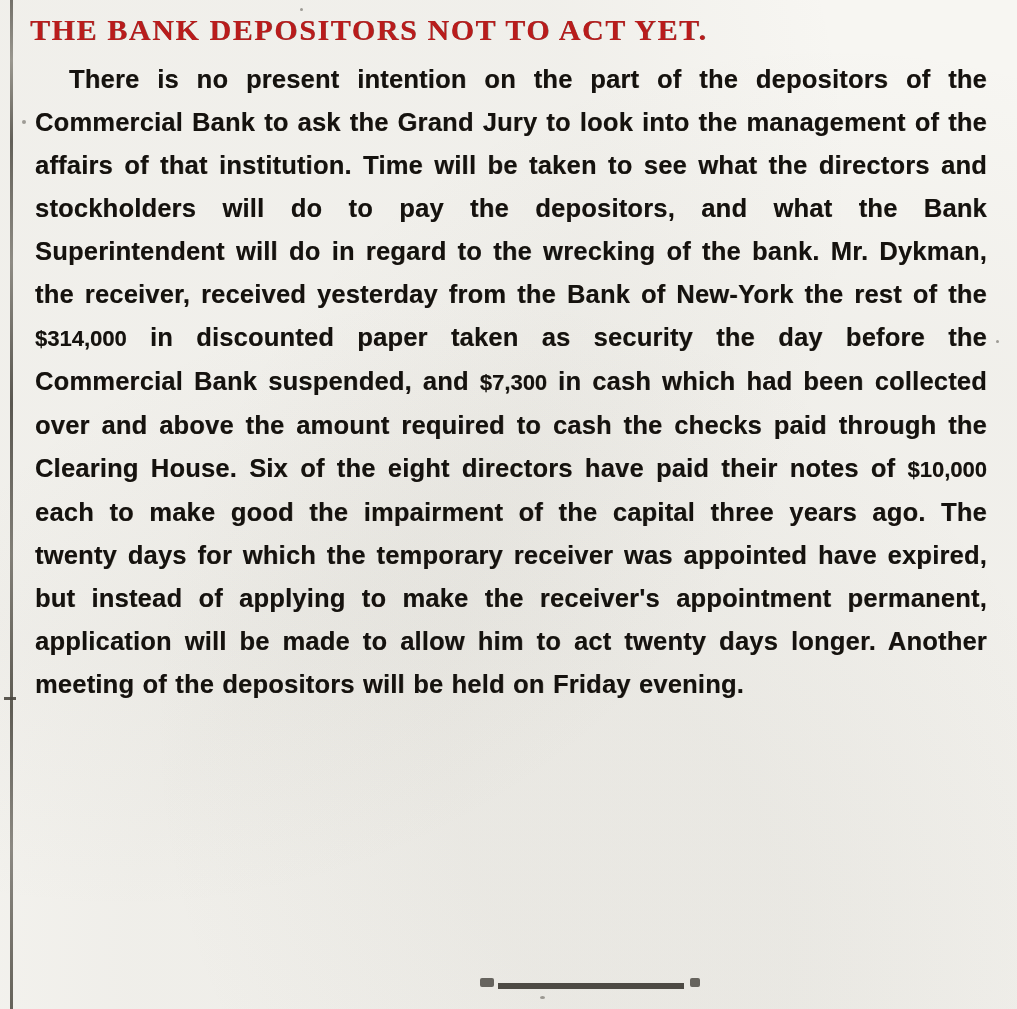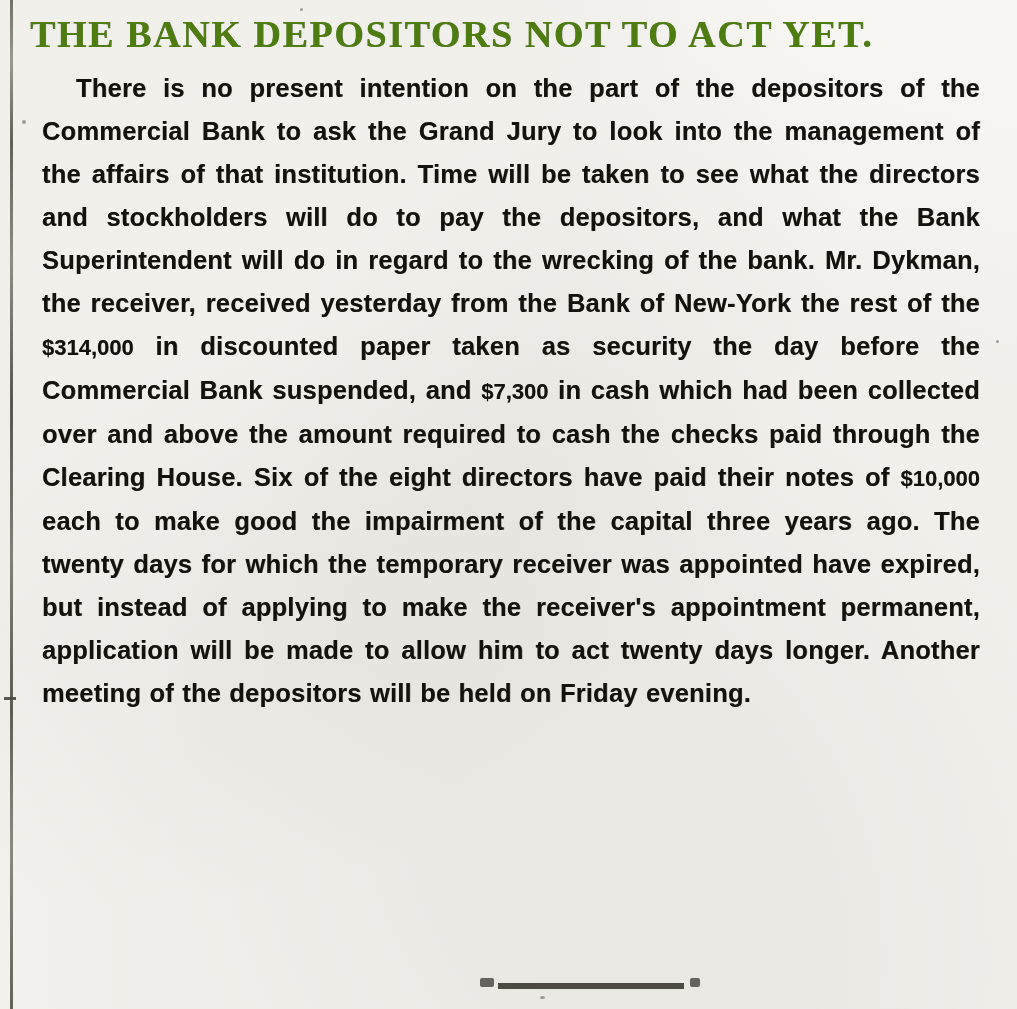--- a/index.html
+++ b/index.html
@@ -49,44 +49,44 @@
 
   .article {
     position: absolute;
     left: 30px;
     top: 14px;
     width: 962px;
   }
 
   .headline {
     font-family: "Liberation Serif", serif;
-    font-size: 38px;
+    font-size: 30px;
     line-height: 1.08;
     letter-spacing: 1.6px;
-    color: #4d7c0f;
+    color: #b91c1c;
     font-weight: 700;
     white-space: nowrap;
     margin: 0 0 12px 0;
     text-shadow: 0.4px 0.4px 0 rgba(30,26,20,0.55);
   }
 
   .body-text {
     font-family: "Liberation Sans", sans-serif;
     font-size: 25.5px;
     line-height: 43px;
     color: #15120e;
     font-weight: 700;
     text-align: justify;
     text-align-last: left;
     letter-spacing: 0.2px;
     word-spacing: 1px;
     text-shadow: 0.35px 0.35px 0 rgba(25,22,17,0.5);
   }
   .body-text p {
-    margin: 12px;
+    margin: 5px;
   }
   .body-text .indent {
     display: inline-block;
     width: 34px;
   }
   .amount {
     font-size: 22px;
     letter-spacing: 0px;
   }
 

